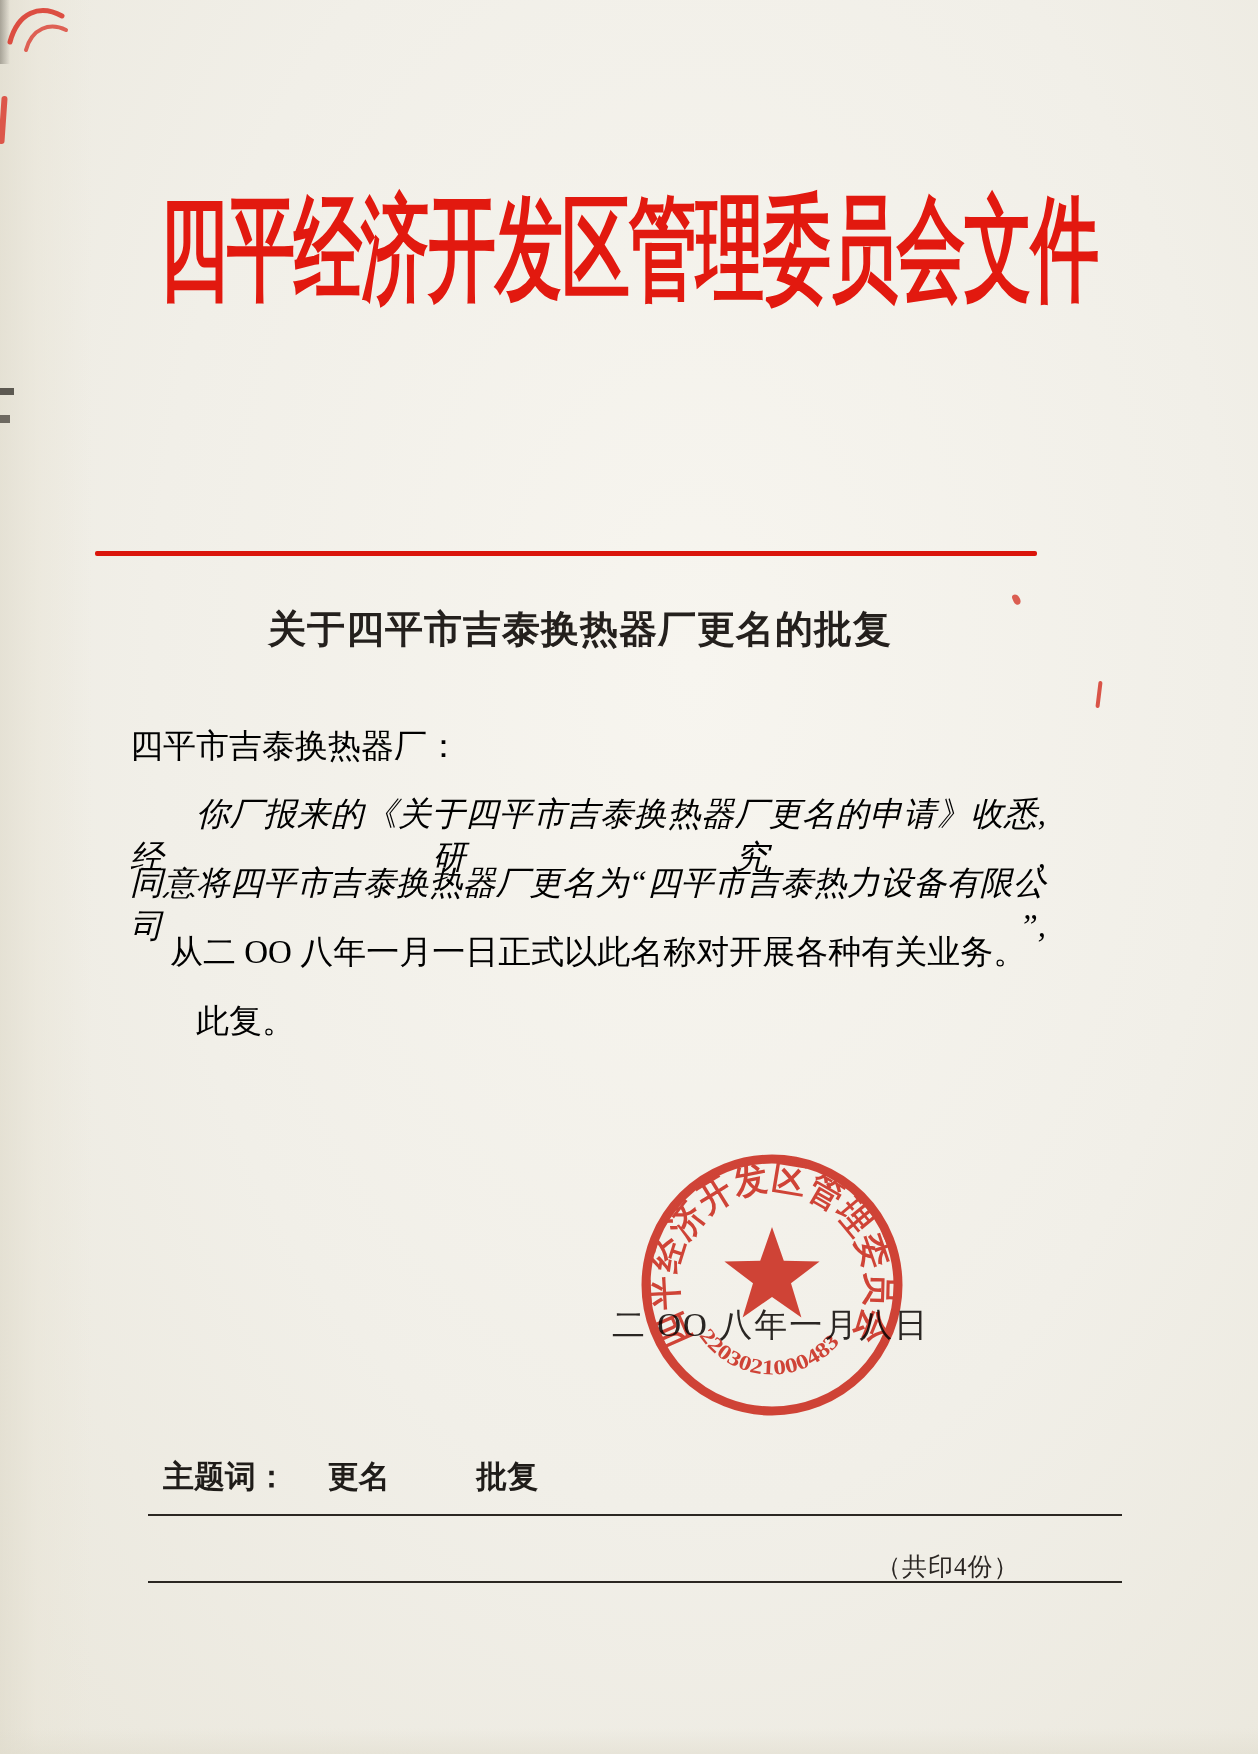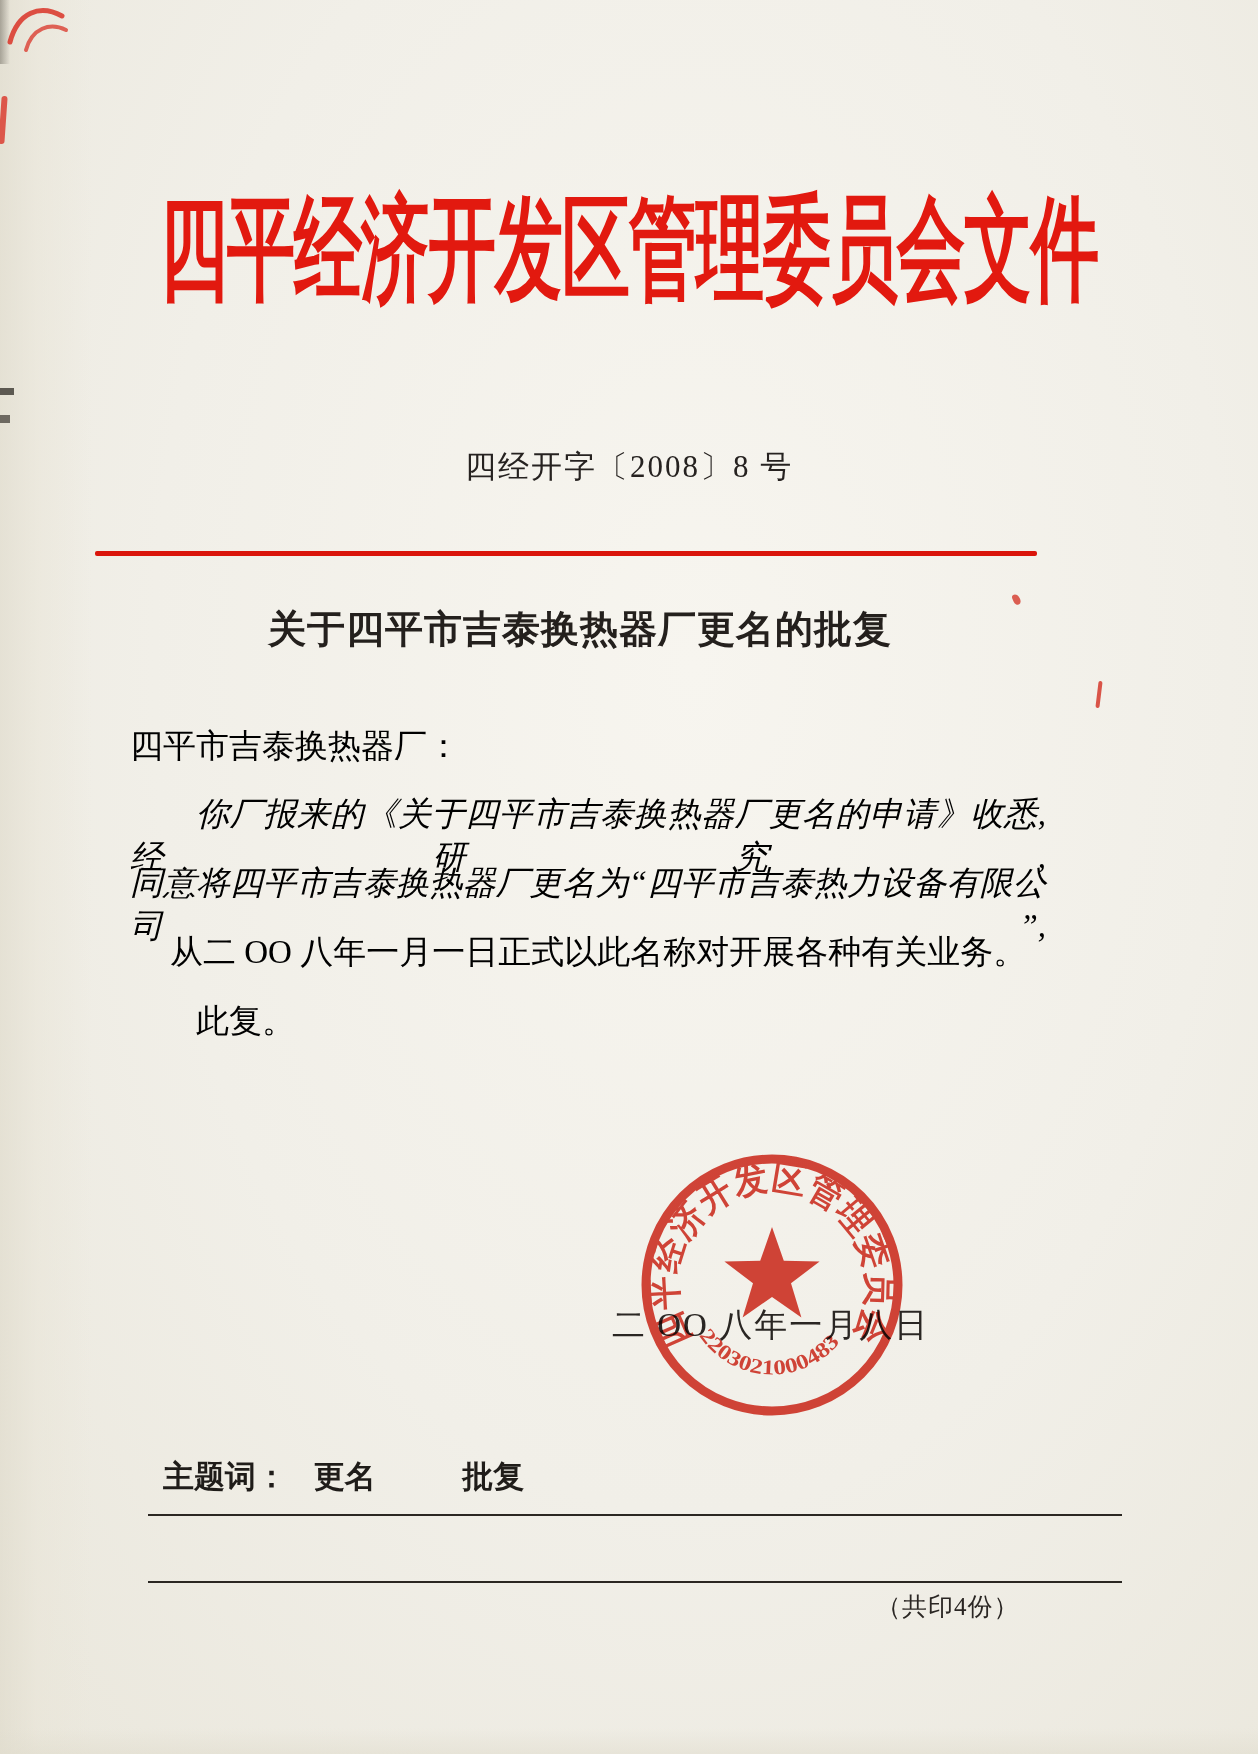--- a/index.html
+++ b/index.html
@@ -58,28 +58,28 @@
   .seal{
     position:absolute;left:636px;top:1149px;width:272px;height:272px;z-index:2;
     mix-blend-mode:multiply;opacity:.93;
   }
   .seal svg{width:100%;height:100%;}
   .seal text{font-family:"Liberation Serif","DejaVu Serif",serif;font-weight:bold;}
 
   
   .keywords-row{position:absolute;top:1456px;left:163px;font-size:31px;font-weight:bold;
     color:#1f1c19;font-family:"Liberation Sans","DejaVu Sans",sans-serif;white-space:nowrap;}
-  .kw-item1{margin-left:18px;}
+  .kw-item1{margin-left:32px;}
   .kw-item2{margin-left:78px;font-family:Liberation Serif, serif;}
   .sep{position:absolute;left:148px;width:974px;height:2px;background:#2b2722;}
   .sep-top{top:1514px;}
   .sep-bottom{top:1581px;}
   .issuing-office{position:absolute;top:1524px;left:160px;font-size:31px;color:#24201d;letter-spacing:1px;}
   .print-date{position:absolute;top:1524px;left:800px;font-size:31px;color:#24201d;letter-spacing:1px;}
-  .copies-note{position:absolute;top:1590px;left:876px;font-size:25px;color:#2a2623;letter-spacing:1px;}
+  .copies-note{position:absolute;top:1550px;left:876px;font-size:25px;color:#2a2623;letter-spacing:1px;}
 
   
   .scribble-topleft{position:absolute;left:4px;top:0px;width:80px;height:60px;}
   .red-dash-left{position:absolute;left:0px;top:96px;width:6px;height:48px;background:#d93327;
     opacity:.8;transform:rotate(4deg);border-radius:3px;}
   .black-tick1{position:absolute;left:0;top:388px;width:14px;height:7px;background:#3a362f;opacity:.8;}
   .black-tick2{position:absolute;left:0;top:415px;width:10px;height:8px;background:#3a362f;opacity:.7;}
   .red-crease-right{position:absolute;left:1097px;top:681px;width:4px;height:27px;background:#d5382b;
     opacity:.85;transform:rotate(7deg);border-radius:2px;}
   .red-fleck-title{position:absolute;left:1013px;top:594px;width:7px;height:11px;background:#d5382b;
@@ -100,21 +100,20 @@
     <path d="M6,42 C14,12 36,4 58,16" fill="none" stroke="#d93327" stroke-width="5" stroke-linecap="round" opacity="0.85"></path>
     <path d="M22,50 C28,28 46,22 62,30" fill="none" stroke="#d93327" stroke-width="4" stroke-linecap="round" opacity="0.75"></path>
   </svg>
   <div class="red-dash-left"></div>
   <div class="black-tick1"></div>
   <div class="black-tick2"></div>
   <div class="red-crease-right"></div>
   <div class="red-fleck-title"></div>
 
   <div class="header-title">四平经济开发区管理委员会文件</div>
-  <div class="doc-number">四经开字〔2008〕8 号</div>
   <div class="red-rule"></div>
 
   <div class="doc-title">关于四平市吉泰换热器厂更名的批复</div>
   <div class="salutation">四平市吉泰换热器厂：</div>
   <div class="bline l1 just indent">你厂报来的《关于四平市吉泰换热器厂更名的申请》收悉,经研究,</div>
   <div class="bline l2 just">同意将四平市吉泰换热器厂更名为“四平市吉泰热力设备有限公司”,</div>
   <div class="bline l3">从二 OO 八年一月一日正式以此名称对开展各种有关业务。</div>
   <div class="closing">此复。</div>
 
   <div class="issue-date">二 OO 八年一月八日</div>

